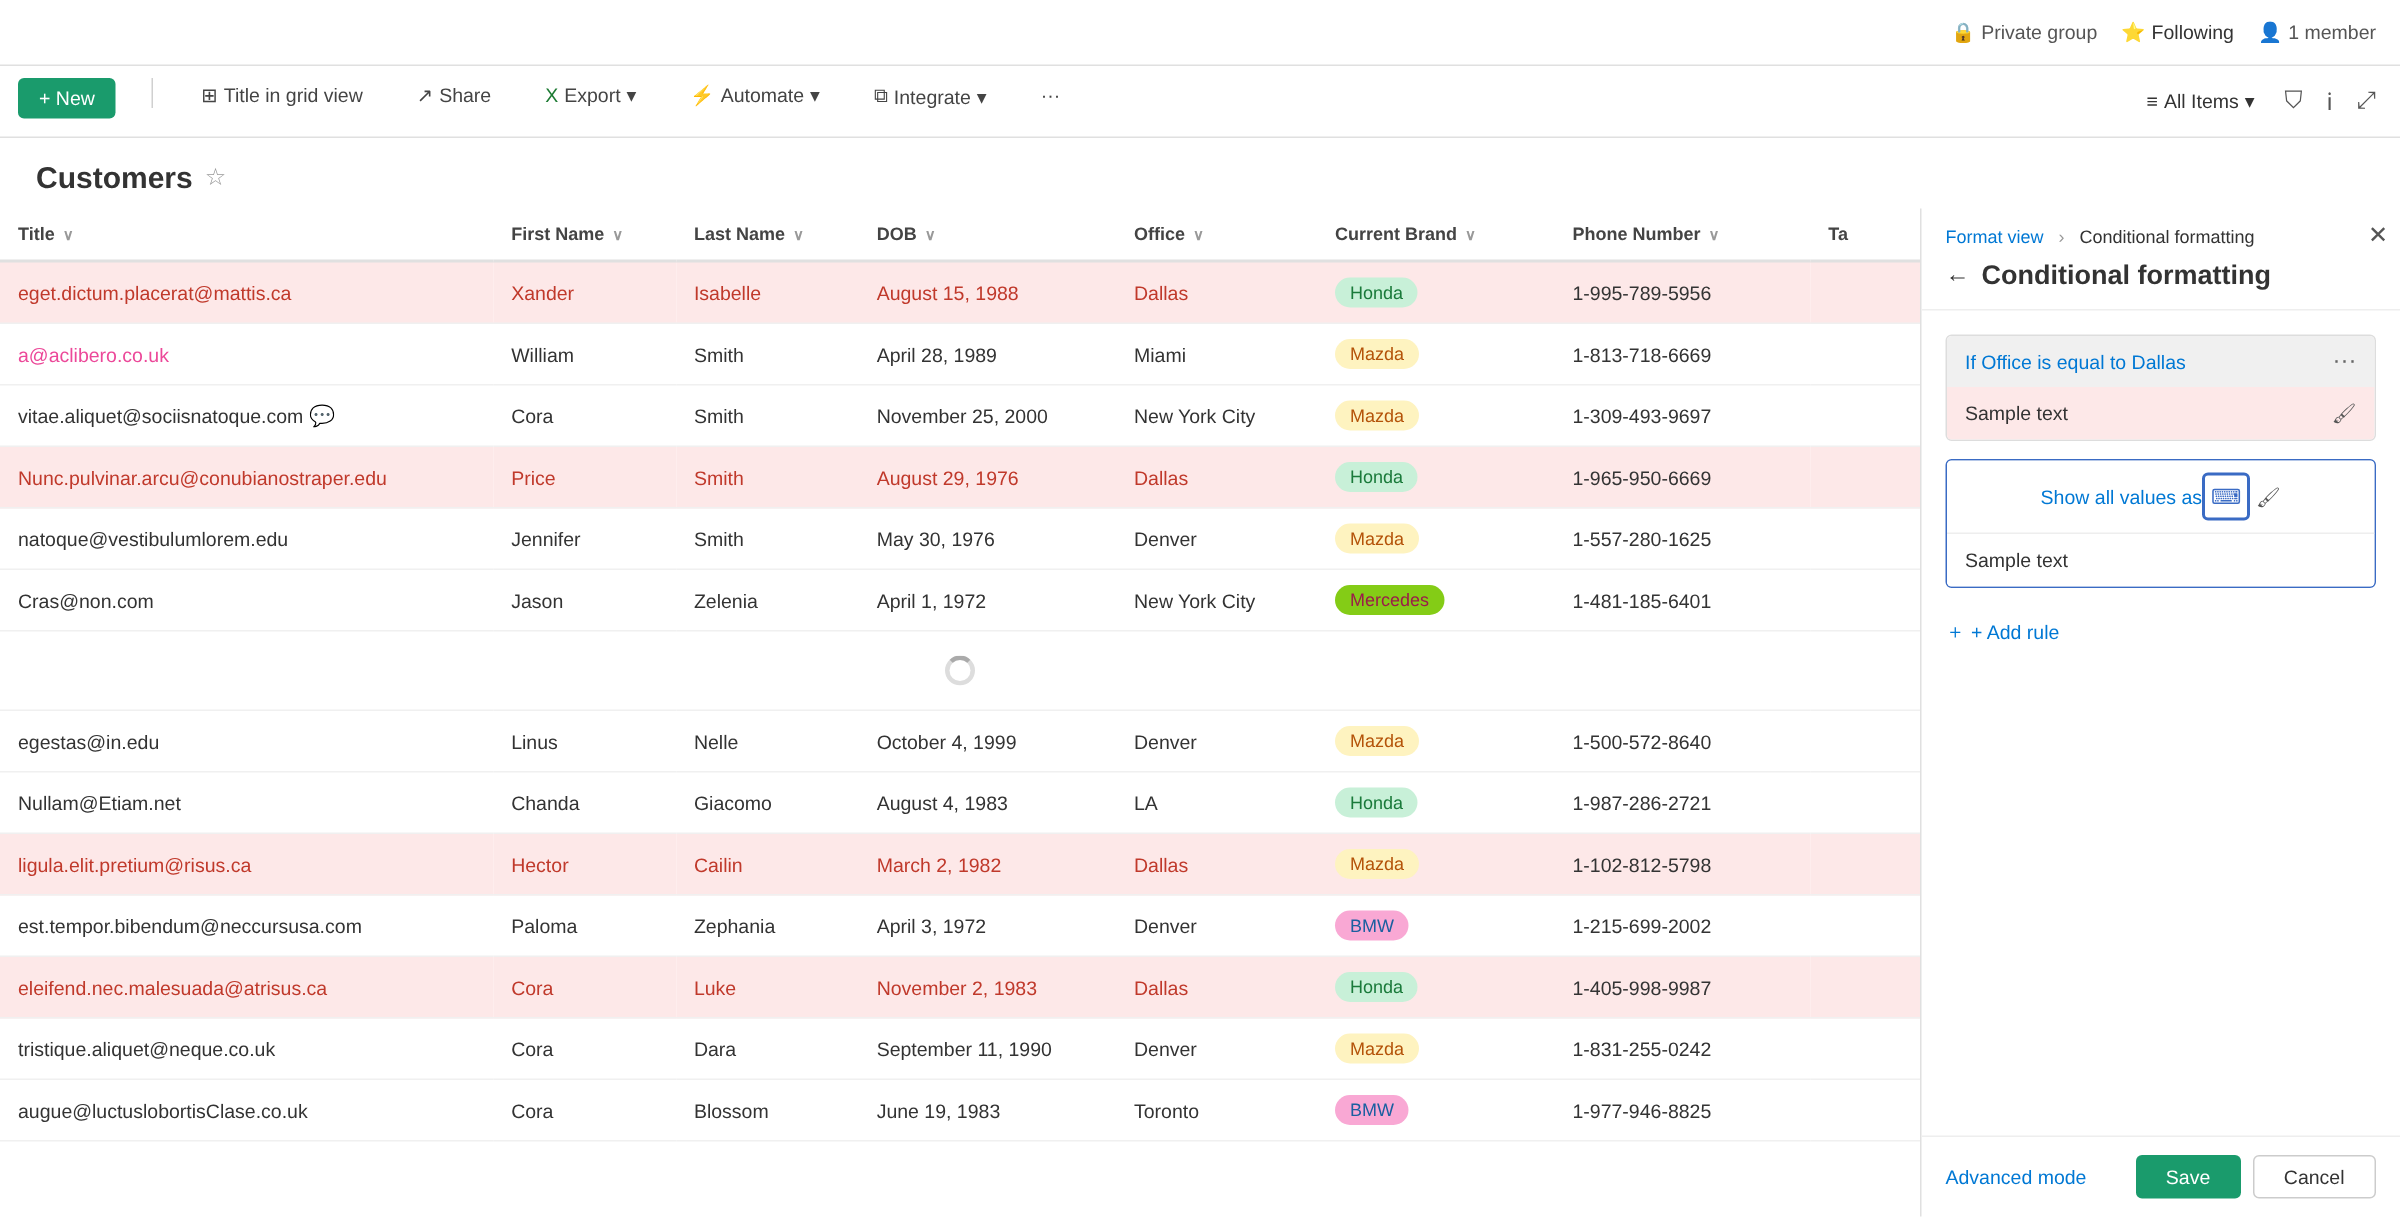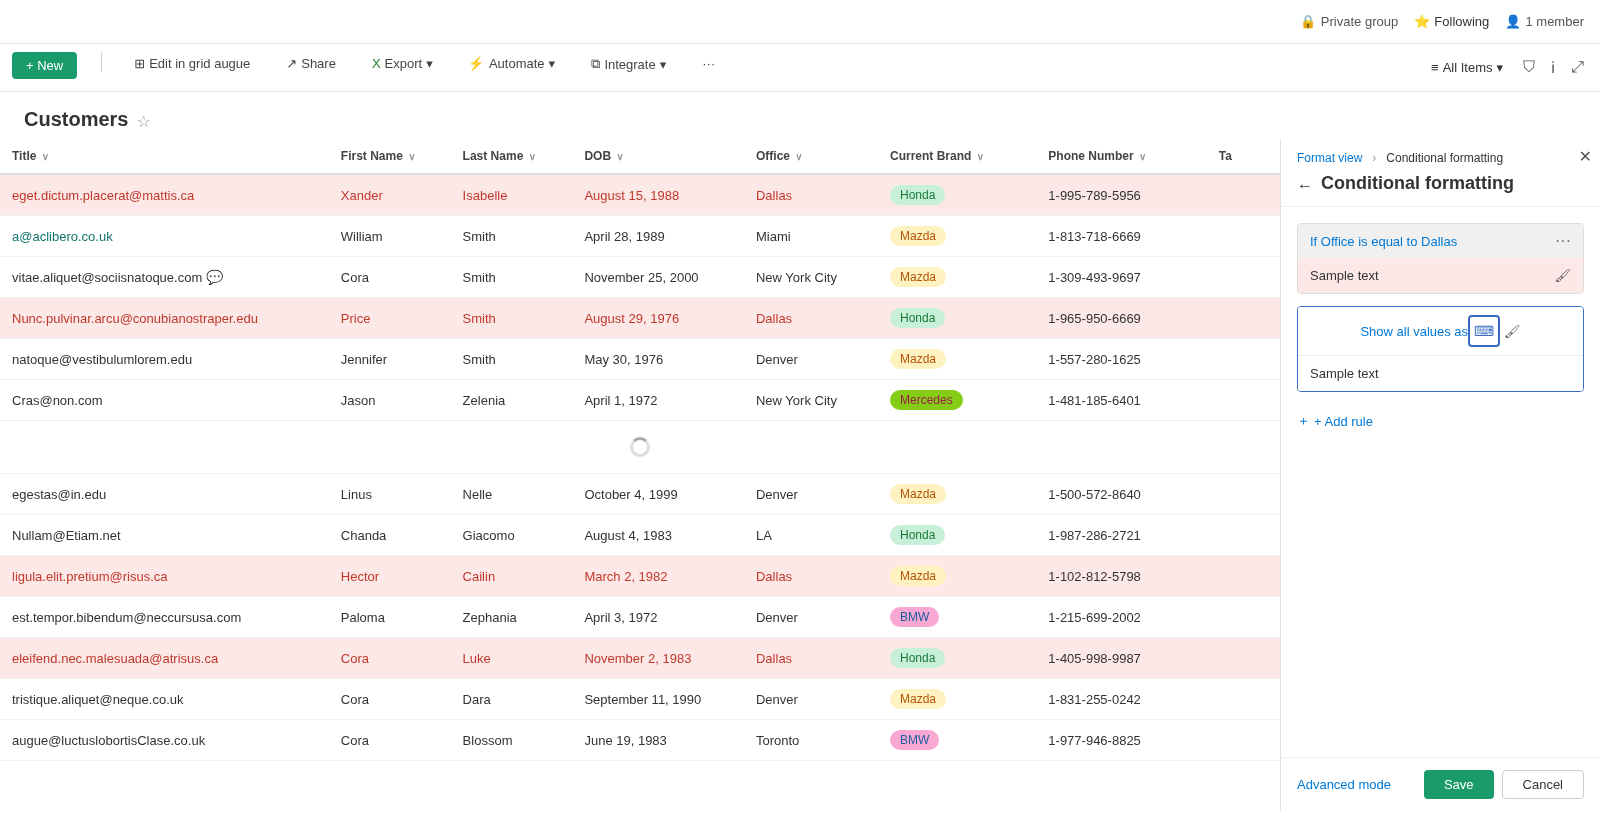--- a/index.html
+++ b/index.html
@@ -35,21 +35,21 @@
     .all-items-btn {
       display: flex; align-items: center; gap: 4px; background: none; border: none;
       cursor: pointer; font-size: 13px; color: #333; padding: 4px 8px;
     }
     .icon-btn {
       background: none; border: none; cursor: pointer; color: #555; font-size: 16px; padding: 4px;
     }
 
     
     .page-header {
-      padding: 16px 24px 8px 24px; display: flex; align-items: flex-end; gap: 8px;
+      padding: 16px 24px 8px 24px; display: flex; align-items: flex-start; gap: 8px;
     }
     .page-title { font-size: 20px; font-weight: 600; color: #333; }
     .star-icon { color: #999; cursor: pointer; font-size: 16px; }
 
     
     .main-content { display: flex; height: calc(816px - 44px - 48px - 52px); }
 
     
     .table-area { flex: 1; overflow: auto; position: relative; }
 
@@ -192,21 +192,21 @@
       <span>1 member</span>
     </div>
   </div>
 </div>
 
 <div class="toolbar">
   <button class="btn-new">+ New</button>
   <div class="toolbar-sep"></div>
   <button class="toolbar-btn">
     <span>⊞</span>
-    <span>Edit in grid augue</span>
+    <span>Title in grid view</span>
   </button>
   <button class="toolbar-btn">
     <span>↗</span>
     <span>Share</span>
   </button>
   <button class="toolbar-btn">
     <span style="color:#1e7b34;">X</span>
     <span>Export</span>
     <span>▾</span>
   </button>
@@ -286,21 +286,21 @@
     <td style="color:#c0392b;">Isabelle</td>
     <td style="color:#c0392b;">August 15, 1988</td>
     <td style="color:#c0392b;">Dallas</td>
     <td>
       <span class="badge badge-honda">Honda</span>
     </td>
     <td style="color:#333;">1-995-789-5956</td>
     <td></td>
   </tr>
           <tr>
-    <td style="color:#0f766e;font-size:13px;margin-top:29px;">a@aclibero.co.uk</td>
+    <td style="color:#ec4899;font-size:13px;margin-top:29px;">a@aclibero.co.uk</td>
     <td style="color:#333;">William</td>
     <td style="color:#333;">Smith</td>
     <td style="color:#333;">April 28, 1989</td>
     <td style="color:#333;">Miami</td>
     <td>
       <span class="badge badge-mazda">Mazda</span>
     </td>
     <td style="color:#333;">1-813-718-6669</td>
     <td></td>
   </tr>

